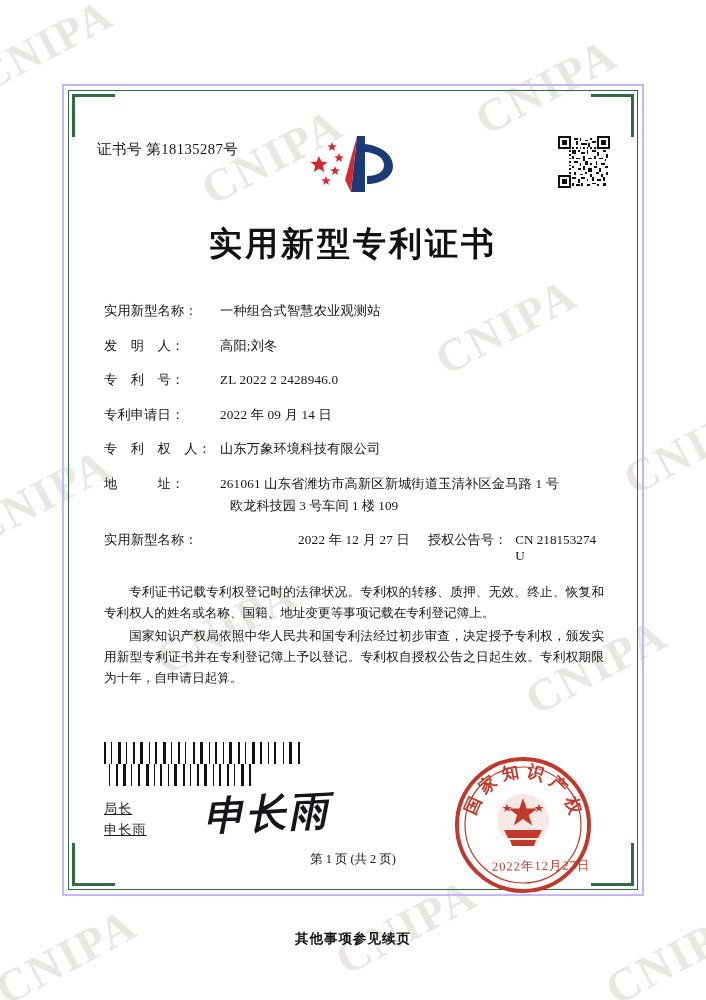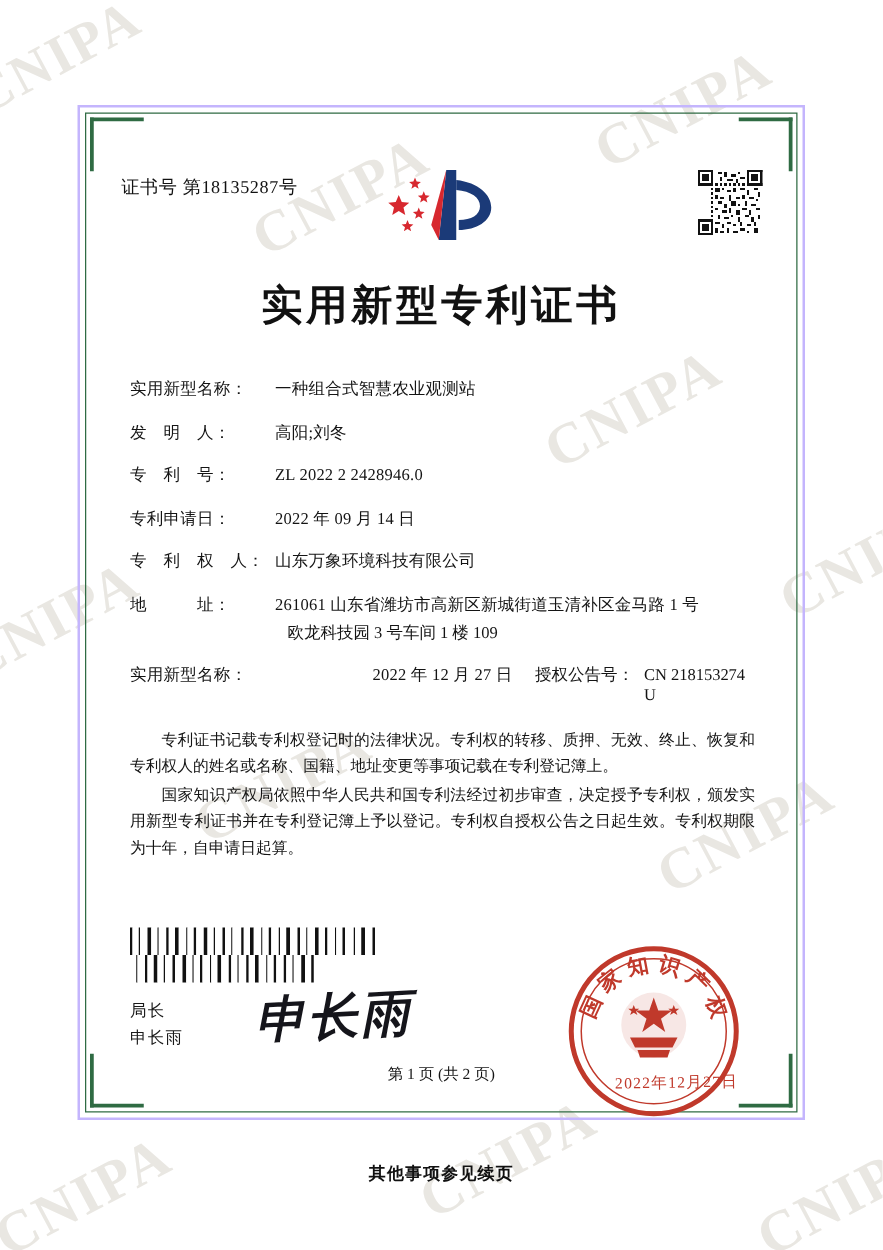--- a/index.html
+++ b/index.html
@@ -187,20 +187,21 @@
   }
 
   
   .sig-labels {
     position: absolute;
     left: 40px;
     top: 712px;
     font-size: 13.2px;
     line-height: 21px;
     letter-spacing: 1px;
+    text-decoration: underline;
   }
   .sig-script {
     position: absolute;
     left: 140px;
     top: 700px;
     font-size: 40px;
     font-family: "DejaVu Serif", serif;
     font-style: italic;
     font-weight: 700;
     color: #15151b;

